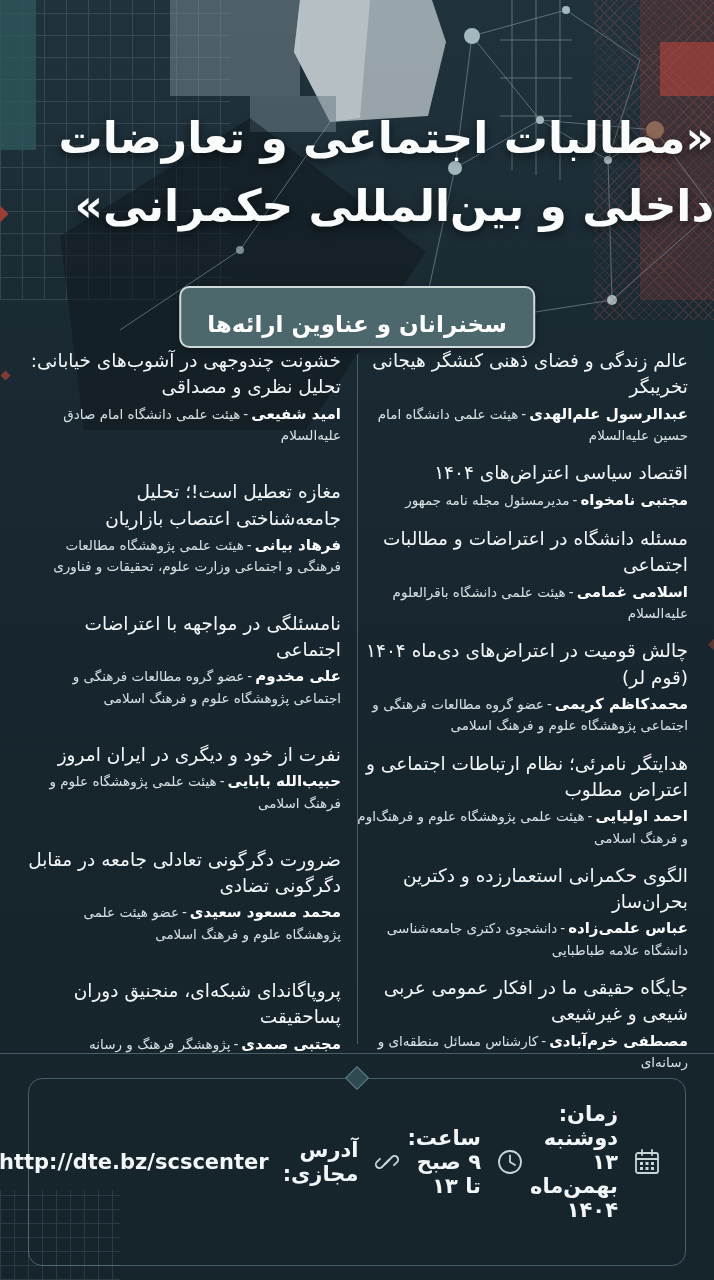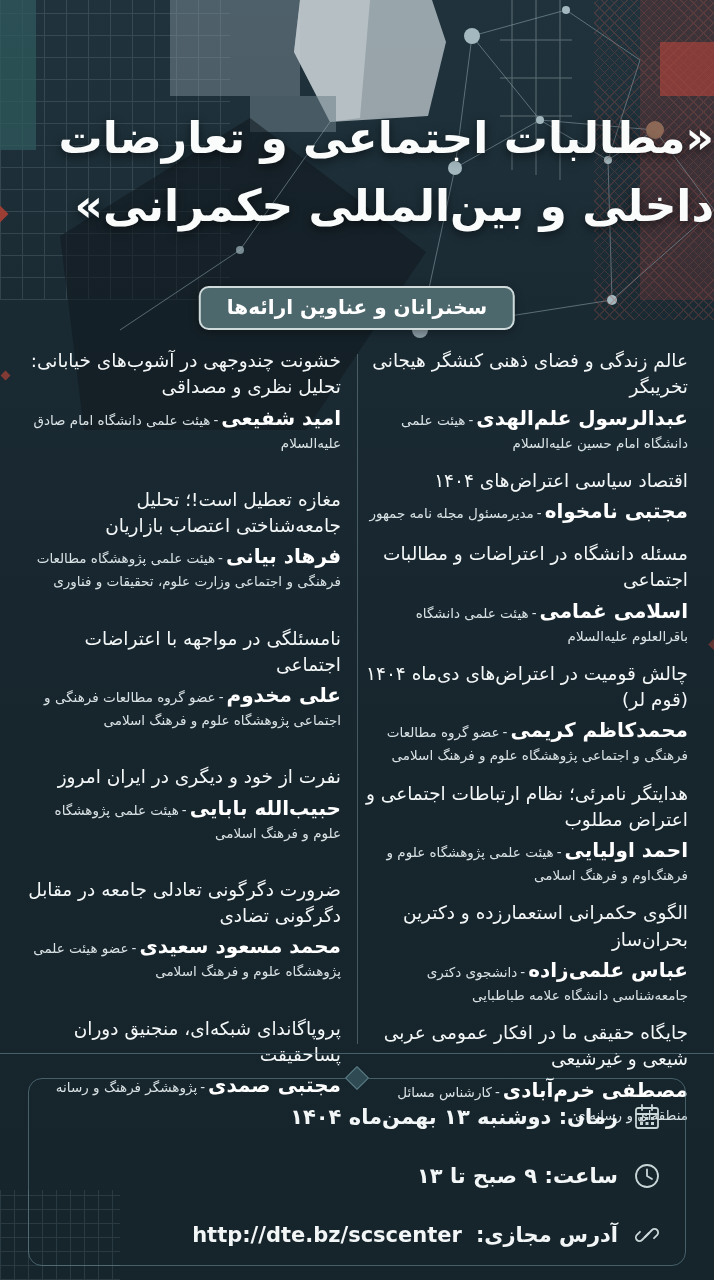--- a/index.html
+++ b/index.html
@@ -37,22 +37,22 @@
   .title{
     position:absolute;left:0;right:0;top:104px;text-align:right;direction:rtl;
     font-weight:bold;font-size:44px;line-height:1.55;color:#fafcfc;
     text-shadow:0 3px 10px rgba(0,0,0,.55);
   }
 
   
   .badge{
     position:absolute;left:50%;top:286px;transform:translateX(-50%);
     background:#4d686d;border:2px solid #cfdadb;border-radius:10px;
-    padding:7px 26px 9px;direction:rtl;
-    font-size:20px;font-weight:bold;color:#ffffff;white-space:nowrap;
+    padding:23px 26px 9px;direction:rtl;
+    font-size:23px;font-weight:bold;color:#ffffff;white-space:nowrap;
     box-shadow:0 2px 8px rgba(0,0,0,.35);
     text-align:right;
   }
 
   
   .list{
     position:absolute;top:348px;left:26px;right:26px;height:706px;
     direction:rtl;display:flex;gap:0;
   }
   .col{width:50%;box-sizing:border-box;}
@@ -63,39 +63,39 @@
     background:rgba(160,190,198,.35);
   }
   .item{margin-bottom:15px;}
   .col-left .item{margin-bottom:34px;}
   .item-title{
     font-size:18.5px;font-weight:normal;line-height:1.42;color:#f4f7f7;
   }
   .item-speaker{
     margin-top:2px;font-size:13.5px;line-height:1.5;color:#d9e2e4;
   }
-  .item-speaker .name{font-weight:bold;color:#ffffff;font-size:20px;}
+  .item-speaker .name{font-weight:bold;color:#ffffff;font-size:15px;}
   .item-speaker .dash{padding:0 3px;}
 
   
   .footer-topline{
     position:absolute;left:0;right:0;top:1053px;height:1px;
     background:rgba(110,145,155,.55);
   }
   .footer-box{
     position:absolute;left:28px;right:28px;top:1078px;bottom:14px;
     border:1.5px solid rgba(110,145,155,.55);border-radius:14px;
   }
   .footer-diamond{
     position:absolute;left:50%;top:1078px;transform:translate(-50%,-50%) rotate(45deg);
     width:15px;height:15px;background:#2f4a53;border:1px solid #5a7b85;
   }
   .footer-rows{
     position:absolute;left:40px;right:52px;top:1102px;direction:rtl;
-    display:flex;flex-direction:column;gap:29px;
+    display:flex;flex-direction:row;gap:5px;
   }
   .footer-row{display:flex;align-items:center;gap:14px;direction:rtl;}
   .footer-row .ficon{flex:0 0 30px;height:30px;display:flex;align-items:center;justify-content:center;}
   .footer-row .ftext{font-size:21px;font-weight:bold;color:#f2f6f6;}
   .url{direction:ltr;unicode-bidi:embed;font-weight:bold;}
   svg .ln{stroke:#c9d6d8;stroke-width:1.8;fill:none;stroke-linecap:round;stroke-linejoin:round;}
 </style>
 </head>
 <body>
 

